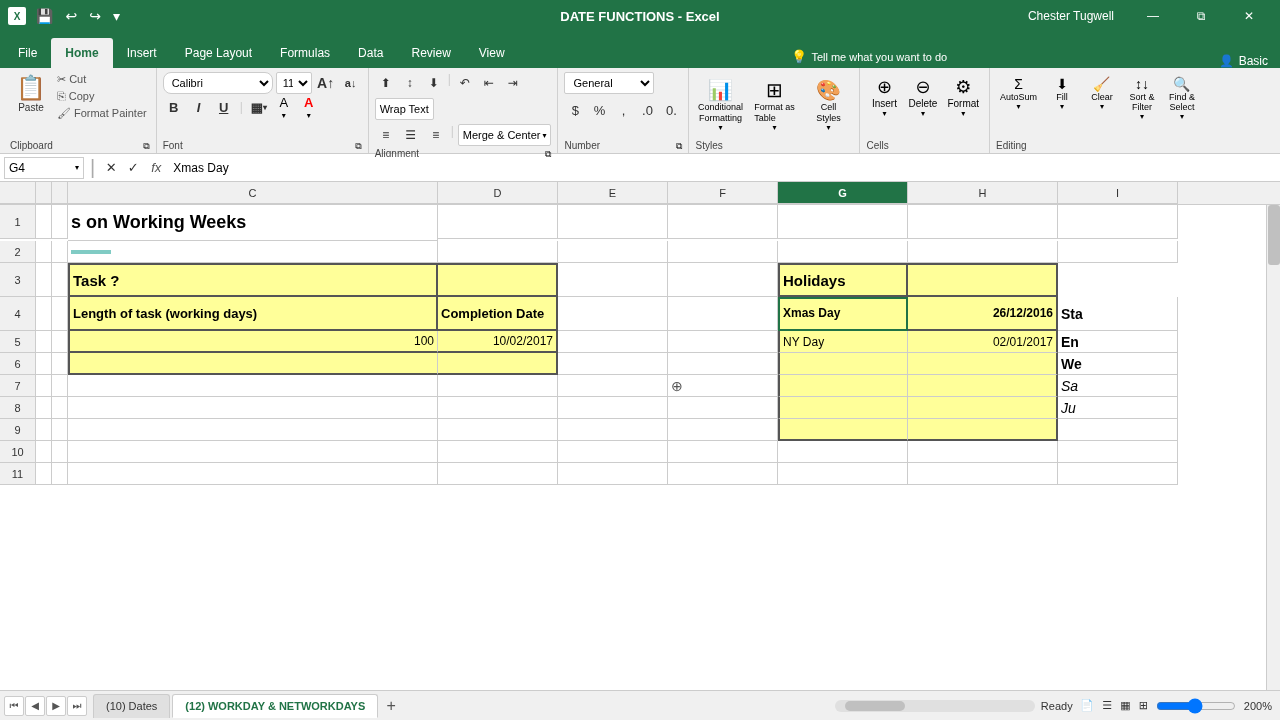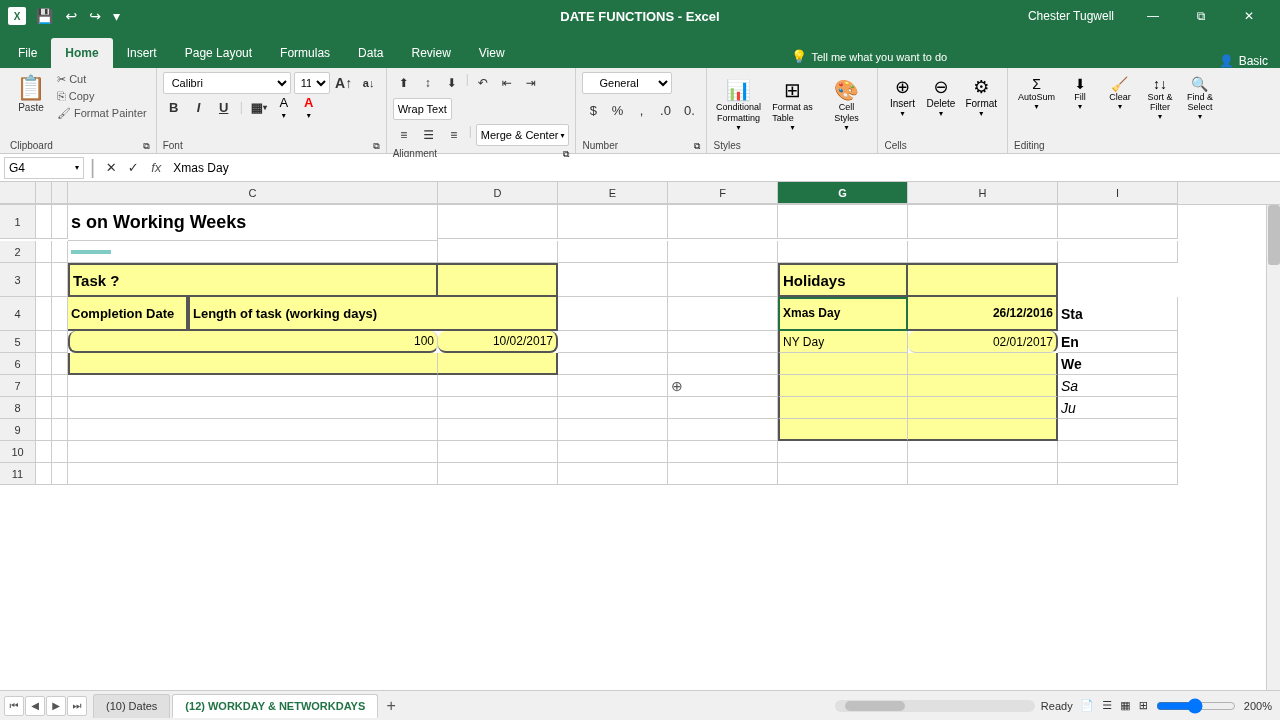--- a/index.html
+++ b/index.html
@@ -110,21 +110,21 @@
     .paste-icon { font-size: 24px; color: #217346; }
     .paste-label { font-size: 10px; color: #333; }
     .clipboard-small-btns { display: flex; flex-direction: column; gap: 2px; }
     .small-icon-btn { font-size: 11px; color: #555; cursor: pointer; padding: 1px 3px; border-radius: 2px; white-space: nowrap; }
 
     
     .font-group { min-width: 180px; }
     .font-group .ribbon-group-content { flex-direction: column; gap: 2px; }
     .font-row1, .font-row2 { display: flex; align-items: center; gap: 3px; }
     .font-name-select {
-      width: 128px; height: 22px; font-size: 11px; border: 1px solid #ccc; background: white; padding: 0 4px; border-radius: 2px;
+      width: 110px; height: 22px; font-size: 11px; border: 1px solid #ccc; background: white; padding: 0 4px; border-radius: 8px;
     }
     .font-size-select {
       width: 36px; height: 22px; font-size: 11px; border: 1px solid #ccc; background: white; padding: 0 2px; border-radius: 2px;
     }
     .font-btn { width: 22px; height: 22px; display: flex; align-items: center; justify-content: center; border: 1px solid transparent; border-radius: 2px; cursor: pointer; font-size: 13px; font-weight: bold; color: #333; }
     .font-btn.bold { font-weight: 900; }
     .font-btn.italic { font-style: italic; }
     .font-btn.underline { text-decoration: underline; }
     .color-btn { width: 22px; height: 22px; display: flex; flex-direction: column; align-items: center; justify-content: center; cursor: pointer; border-radius: 2px; }
     .color-bar { width: 16px; height: 3px; margin-top: 1px; }
@@ -133,21 +133,21 @@
     .align-group { min-width: 120px; }
     .align-group .ribbon-group-content { flex-direction: column; gap: 2px; }
     .align-row { display: flex; gap: 2px; }
     .align-btn { width: 22px; height: 22px; display: flex; align-items: center; justify-content: center; border-radius: 2px; cursor: pointer; font-size: 12px; color: #333; border: 1px solid transparent; }
     .wrap-btn { height: 22px; padding: 0 4px; font-size: 11px; display: flex; align-items: center; gap: 2px; border: 1px solid #ccc; border-radius: 2px; cursor: pointer; background: white; white-space: nowrap; }
     .merge-btn { height: 22px; padding: 0 4px; font-size: 11px; display: flex; align-items: center; gap: 2px; border: 1px solid #ccc; border-radius: 2px; cursor: pointer; background: white; white-space: nowrap; }
 
     
     .number-group { min-width: 100px; }
     .number-group .ribbon-group-content { flex-direction: column; gap: 2px; }
-    .number-format-select { width: 90px; height: 22px; font-size: 11px; border: 1px solid #ccc; background: white; padding: 0 12px; border-radius: 2px; }
+    .number-format-select { width: 90px; height: 22px; font-size: 11px; border: 1px solid #ccc; background: white; padding: 0 4px; border-radius: 2px; }
 
     
     .styles-group { min-width: 160px; }
     .styles-group .ribbon-group-content { flex-direction: row; gap: 4px; align-items: center; }
 
     
     .cells-group { min-width: 100px; }
     .cells-group .ribbon-group-content { flex-direction: row; gap: 2px; }
 
     
@@ -243,21 +243,21 @@
       padding: 0 3px;
       display: flex;
       align-items: center;
       overflow: hidden;
       white-space: nowrap;
       position: relative;
       background: white;
     }
     .cell.yellow-bg { background: #FFFF99; }
     .cell.header-yellow { background: #FFFF99; font-weight: bold; }
-    .cell.right { justify-content: flex-end; border-radius: 8px; }
+    .cell.right { justify-content: flex-end; }
     .cell.bold { font-weight: bold; }
     .cell.large-text { font-size: 18px; font-weight: bold; }
 
     
     .col-A { width: 16px; min-width: 16px; }
     .col-B { width: 16px; min-width: 16px; }
     .col-C { width: 370px; min-width: 370px; }
     .col-D { width: 120px; min-width: 120px; }
     .col-E { width: 110px; min-width: 110px; }
     .col-F { width: 110px; min-width: 110px; }
@@ -654,22 +654,22 @@
       <div class="cell col-E" style="width:110px;min-width:110px;height:34px;"></div>
       <div class="cell col-F" style="width:110px;min-width:110px;height:34px;"></div>
       <div class="cell col-G yellow-bg bold" style="width:130px;min-width:130px;height:34px;border:2px solid #555;font-size:15px;">Holidays</div>
       <div class="cell col-H yellow-bg" style="width:150px;min-width:150px;height:34px;border:2px solid #555;border-left:none;"></div>
     </div>
 
     <div class="row row-4">
       <div class="row-header" style="height:34px;">4</div>
       <div class="cell col-A" style="width:16px;min-width:16px;height:34px;"></div>
       <div class="cell col-B" style="width:16px;min-width:16px;height:34px;"></div>
+      <div class="cell col-C header-yellow" style="width:370px;min-width:370px;height:34px;border:2px solid #555;border-top:none;font-size:13px;">Length of task (working days)</div>
       <div class="cell col-D header-yellow" style="width:120px;min-width:120px;height:34px;border:2px solid #555;border-top:none;border-left:none;font-size:13px;">Completion Date</div>
-      <div class="cell col-C header-yellow" style="width:370px;min-width:370px;height:34px;border:2px solid #555;border-top:none;font-size:13px;">Length of task (working days)</div>
       <div class="cell col-E" style="width:110px;min-width:110px;height:34px;"></div>
       <div class="cell col-F" style="width:110px;min-width:110px;height:34px;"></div>
       <div class="cell col-G cell-g4-selected yellow-bg bold" style="width:130px;min-width:130px;height:34px;border-top:none;border-left:2px solid #555;border-bottom:2px solid #555;border-right:1px solid #ccc;">Xmas Day</div>
       <div class="cell col-H yellow-bg bold" style="width:150px;min-width:150px;height:34px;border-top:none;border-right:2px solid #555;border-bottom:2px solid #555;justify-content:flex-end;">26/12/2016</div>
       <div class="cell col-I" style="width:120px;min-width:120px;height:34px;font-weight:bold;font-size:14px;overflow:hidden;">Sta</div>
     </div>
 
     <div class="row row-5">
       <div class="row-header">5</div>
       <div class="cell col-A" style="width:16px;min-width:16px;"></div>

